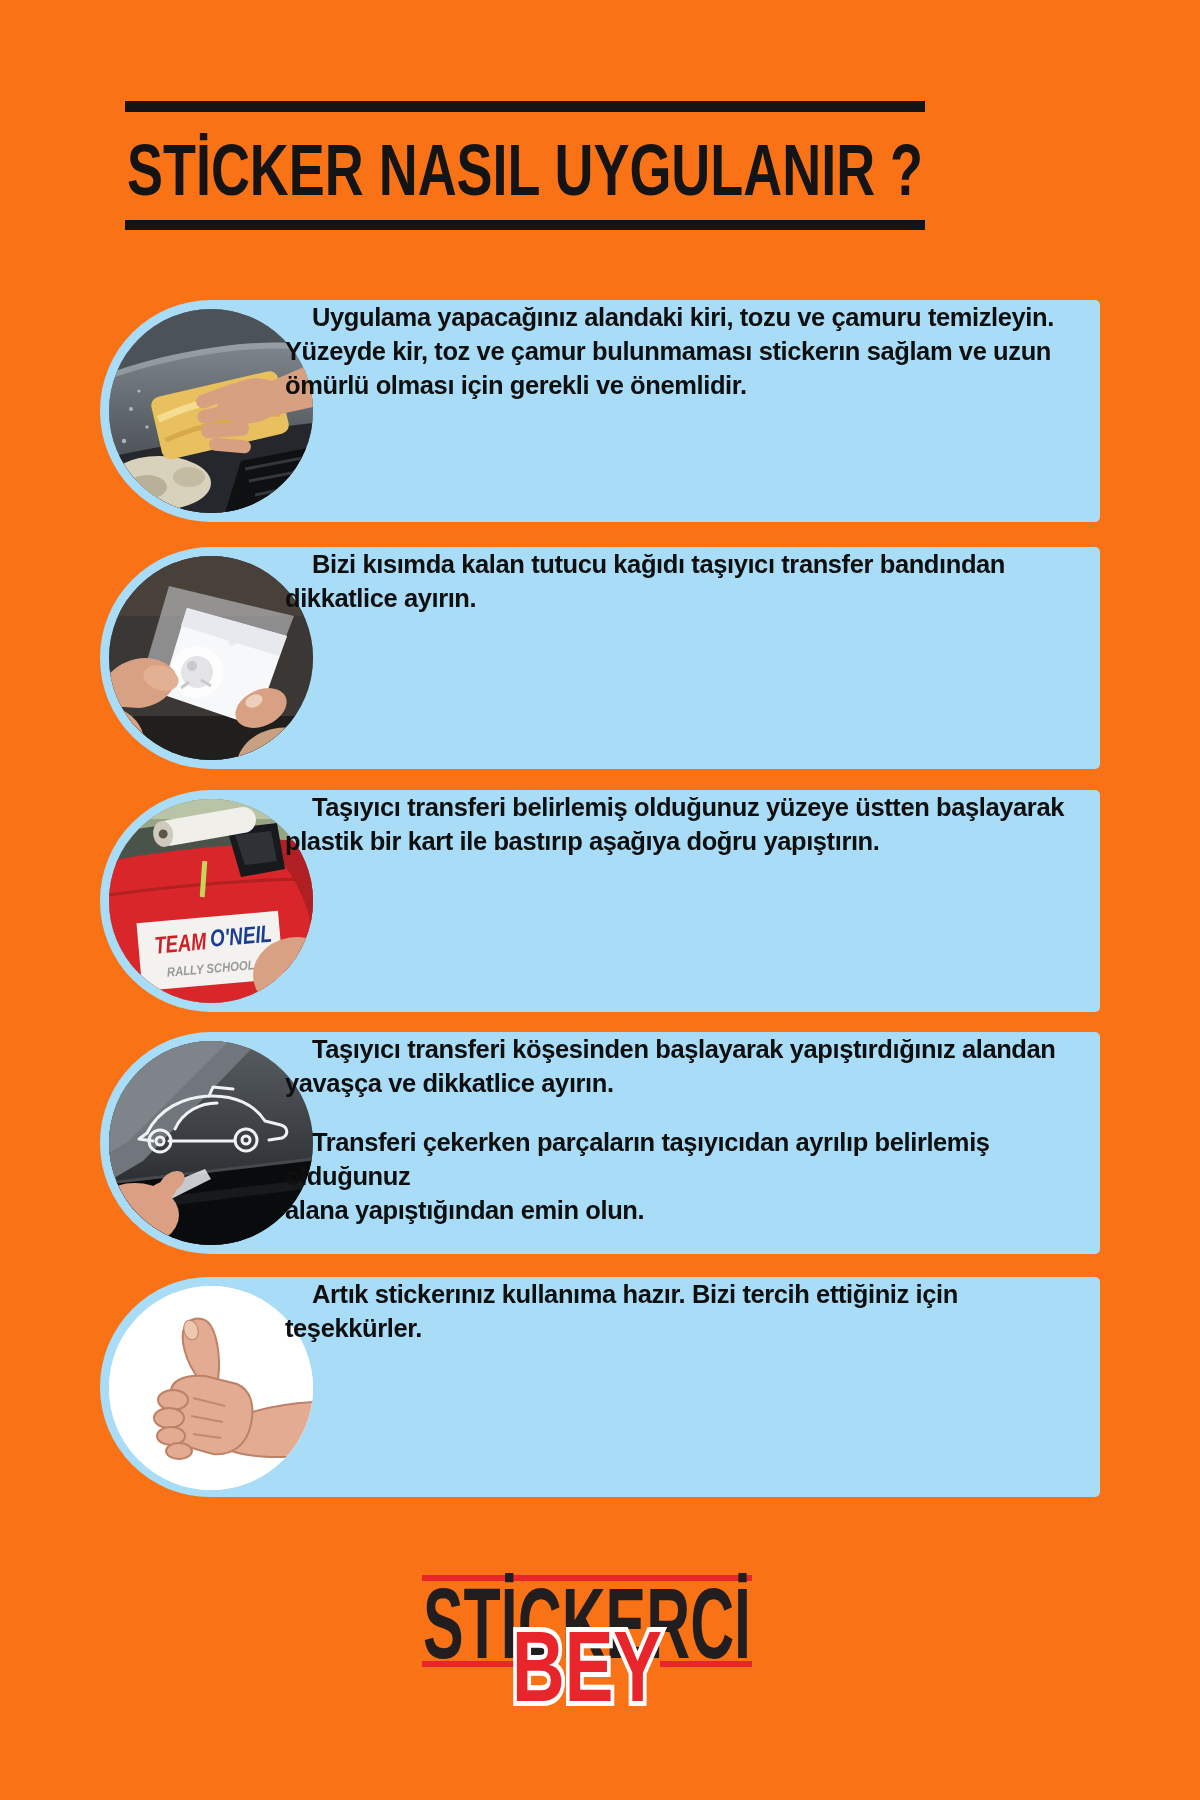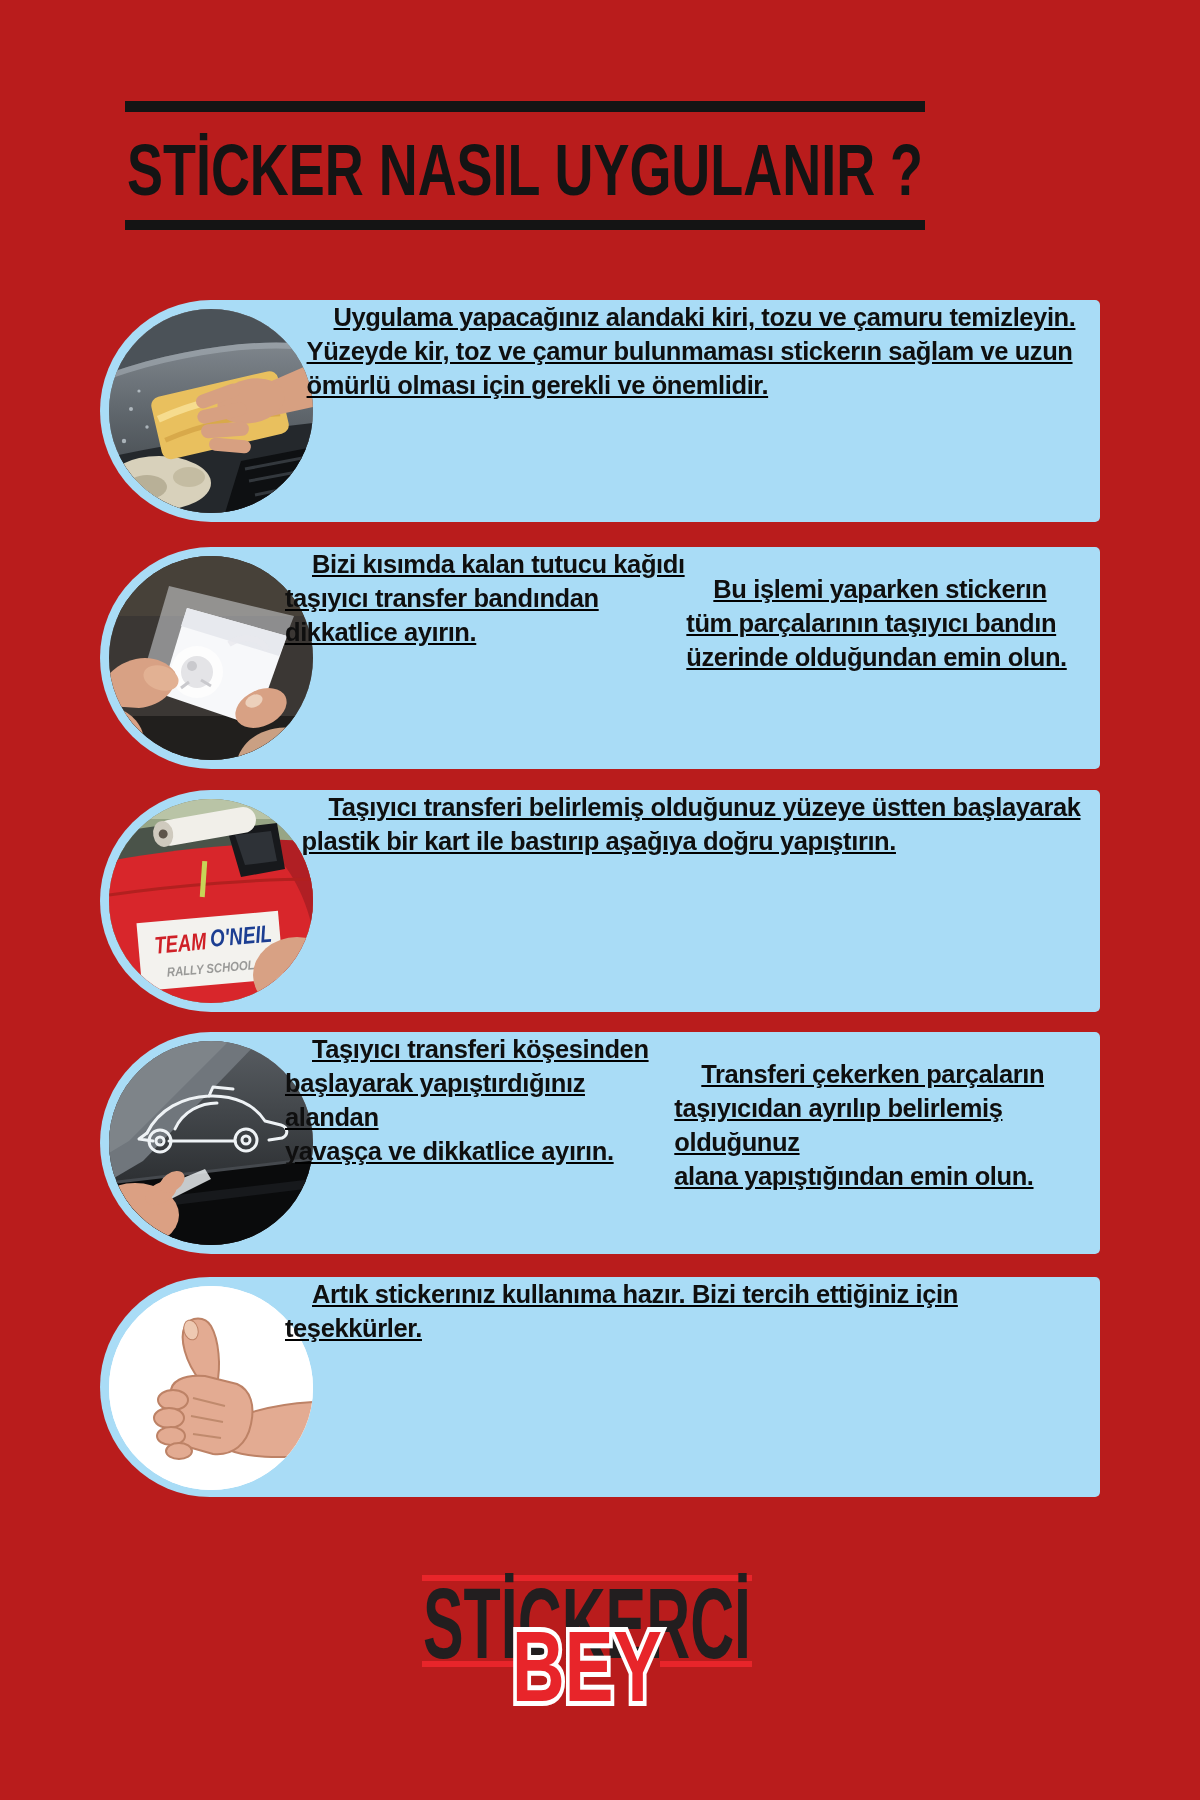--- a/index.html
+++ b/index.html
@@ -1,38 +1,38 @@
 <!DOCTYPE html>
 <html><head>
 <meta charset="utf-8">
 <style>
   html,body{margin:0;padding:0;}
   body{
     width:1200px;height:1800px;background:#ffffff;
     font-family:"Liberation Sans", sans-serif;
   }
-  .page{position:relative;width:1200px;height:1800px;overflow:hidden;background:#b91c1c;}
+  .page{position:relative;width:1200px;height:1800px;overflow:hidden;background:#f97316;}
 
   
   .title-wrap{position:absolute;left:125px;top:95px;width:800px;height:140px;}
 
   
   .step{
     position:absolute;left:100px;width:1000px;height:222px;
     background:#a9dcf6;border-radius:112px 5px 5px 112px;
   }
   .s1{top:300px}.s2{top:547px}.s3{top:790px}.s4{top:1032px}.s5{top:1277px;height:220px}
   .photo{
     position:absolute;left:9px;top:9px;width:204px;height:204px;
     border-radius:50%;overflow:hidden;background:#777;
   }
   .photo svg{display:block;width:204px;height:204px;}
   .copy{
     position:absolute;left:185px;top:0;width:812px;height:100%;
-    display:flex;flex-direction:row;justify-content:center;text-decoration:underline;
+    display:flex;flex-direction:column;justify-content:flex-start;
   }
   .copy p{
     margin:0;font-size:25.5px;line-height:34px;font-weight:bold;
     color:#0f0f0f;letter-spacing:-0.4px;white-space:pre-line;text-indent:27px;
   }
   .copy p + p{margin-top:25px;}
 
   
   .logo{position:absolute;left:422px;top:1573px;width:330px;height:135px;}
 </style>
@@ -123,22 +123,20 @@
         <g>
           <path d="M128,204 C136,176 168,166 204,174 V204 Z" fill="#caa083"></path>
           <ellipse cx="152" cy="152" rx="27" ry="18" fill="#d8a184" transform="rotate(-25 152 152)"></ellipse>
           <ellipse cx="145" cy="145" rx="9" ry="6" fill="#ecd0bb" transform="rotate(-25 145 145)"></ellipse>
         </g>
       </svg>
     </div>
     <div class="copy">
       <p>Bizi kısımda kalan tutucu kağıdı taşıyıcı transfer bandından
 dikkatlice ayırın.</p>
-      <p>Bu işlemi yaparken stickerın tüm parçalarının taşıyıcı bandın
-üzerinde olduğundan emin olun.</p>
     </div>
   </div>
 
   <div class="step s3">
     <div class="photo">
       <svg viewBox="0 0 204 204">
         <rect width="204" height="204" fill="#97a585"></rect>
         <rect width="204" height="20" fill="#b9c4a6"></rect>
         <polygon points="0,34 96,20 150,40 120,58 0,66" fill="#4a5349"></polygon>
         <path d="M0,62 C60,50 140,44 204,42 V204 H0 Z" fill="#d8262b"></path>

